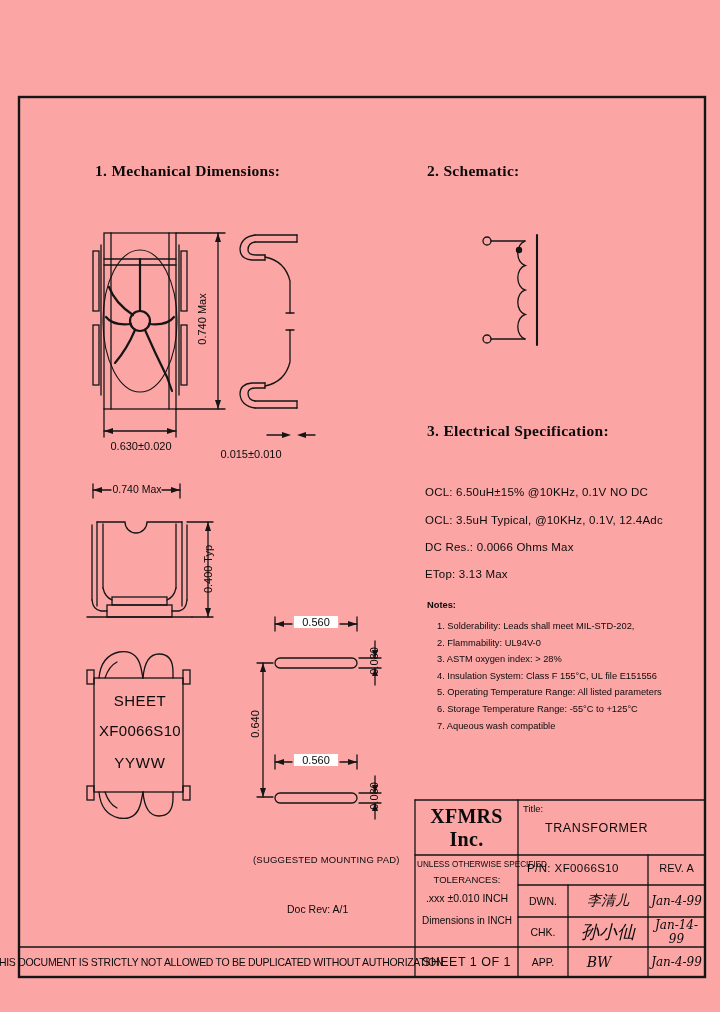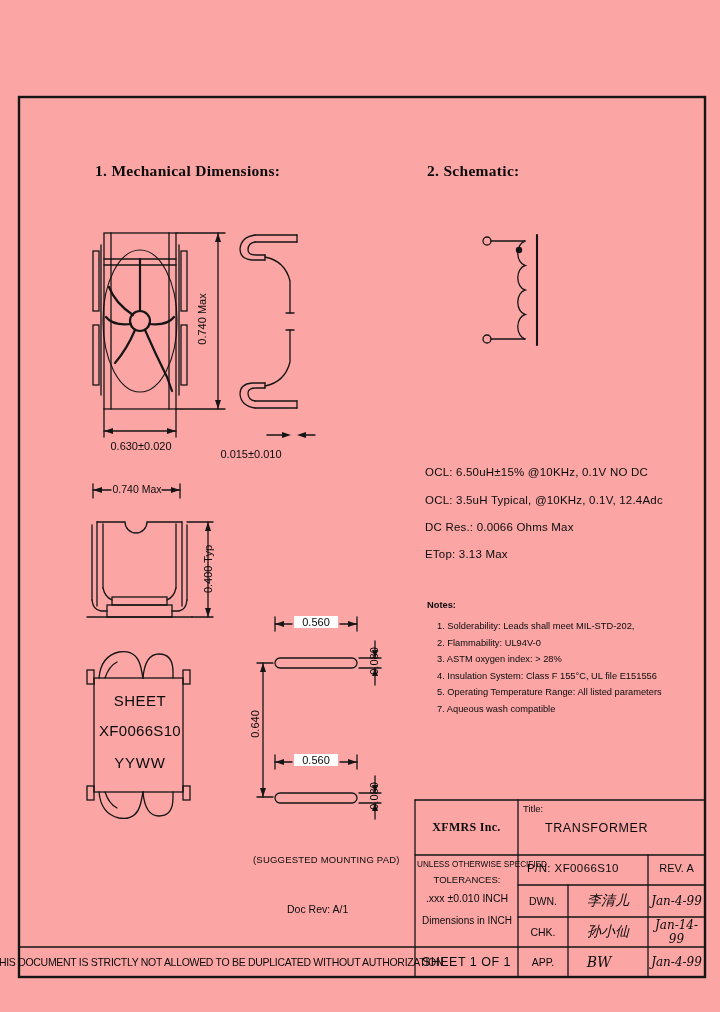--- a/index.html
+++ b/index.html
@@ -7,21 +7,21 @@
         font-family:"Liberation Sans",sans-serif;color:#0b0b0b;}
   .abs{position:absolute;}
   svg.fig{position:absolute;overflow:visible;}
   svg.fig *{stroke:#151515;fill:none;stroke-width:1.3;stroke-linecap:round;}
   svg.fig .f{fill:#151515;stroke:none;}
   svg.fig .thick{stroke-width:2.2;}
   .serifh{font-family:"Liberation Serif",serif;font-weight:bold;font-size:15.5px;letter-spacing:.3px;white-space:nowrap;}
   .cad{font-family:"Liberation Sans",sans-serif;white-space:nowrap;}
   .dim{font-size:11px;text-align:center;}
   .rot{transform:rotate(-90deg);}
-  .speclin{font-size:11.5px;letter-spacing:.2px;}
+  .speclin{font-size:11.5px;letter-spacing:.2px;margin-top:20px;}
   .note{font-size:9.3px;line-height:16.6px;white-space:pre;}
   .cellc{display:flex;align-items:center;justify-content:center;text-align:center;}
   .hand{font-family:"DejaVu Serif",serif;font-style:italic;}
 </style>
 </head>
 <body>
 
 <div id="page">
 
   <svg class="fig" style="left:0;top:0;width:720px;height:1012px">
@@ -34,20 +34,21 @@
       <line x1="518" y1="917" x2="705" y2="917"></line>
       <line x1="19" y1="947" x2="705" y2="947"></line>
       <line x1="518" y1="800" x2="518" y2="977"></line>
       <line x1="568" y1="885" x2="568" y2="977"></line>
       <line x1="648" y1="855" x2="648" y2="977"></line>
     </g>
   </svg>
 
   <div class="abs serifh" style="left:95px;top:162px">1. Mechanical Dimensions:</div>
   <div class="abs serifh" style="left:427px;top:162px">2. Schematic:</div>
+  <div class="abs serifh" style="left:427px;top:422px">3. Electrical Specification:</div>
 
   <svg class="fig" style="left:85px;top:225px;width:150px;height:240px">
     <rect x="19" y="8" width="72" height="176"></rect>
     <line x1="26" y1="8" x2="26" y2="184"></line>
     <line x1="84" y1="8" x2="84" y2="184"></line>
     <rect x="8" y="26" width="6" height="60"></rect>
     <rect x="8" y="100" width="6" height="60"></rect>
     <line x1="16" y1="20" x2="16" y2="170"></line>
     <rect x="96" y="26" width="6" height="60"></rect>
     <rect x="96" y="100" width="6" height="60"></rect>
@@ -208,44 +209,45 @@
   <div class="abs cad speclin" style="left:425px;top:521px">DC Res.: 0.0066 Ohms Max</div>
   <div class="abs cad speclin" style="left:425px;top:548px">ETop:  3.13 Max</div>
 
   <div class="abs cad" style="left:427px;top:600px;font-size:9.3px;font-weight:bold">Notes:</div>
   <div class="abs" style="left:437px;top:618px">
     <div class="cad note">1. Solderability: Leads shall meet MIL-STD-202,</div>
     <div class="cad note">2. Flammability: UL94V-0</div>
     <div class="cad note">3. ASTM oxygen index: &gt; 28%</div>
     <div class="cad note">4. Insulation System: Class F 155°C, UL file E151556</div>
     <div class="cad note">5. Operating Temperature Range: All listed parameters</div>
+    <div class="cad note">6. Storage Temperature Range: -55°C to +125°C</div>
     <div class="cad note">7. Aqueous wash compatible</div>
   </div>
 
   <div class="abs cad" style="left:253px;top:854px;font-size:9.5px;letter-spacing:.2px">(SUGGESTED MOUNTING PAD)</div>
   <div class="abs cad" style="left:287px;top:903px;font-size:10.5px">Doc Rev: A/1</div>
 
-  <div class="abs cellc" style="left:416px;top:800px;width:101px;height:55px;font-family:'Liberation Serif',serif;font-weight:bold;font-size:12px;letter-spacing:.3px">XFMRS Inc.</div>
+  <div class="abs cellc" style="left:416px;top:800px;width:101px;height:55px;font-family:'Liberation Serif',serif;font-weight:bold;font-size:20px;letter-spacing:.3px">XFMRS Inc.</div>
   <div class="abs cad" style="left:523px;top:803px;font-size:9.5px">Title:</div>
   <div class="abs cad" style="left:545px;top:821px;font-size:12.5px;letter-spacing:.6px">TRANSFORMER</div>
 
   <div class="abs cad" style="left:417px;top:860px;width:100px;font-size:8.2px;text-align:center">UNLESS OTHERWISE SPECIFIED</div>
   <div class="abs cad" style="left:417px;top:874px;width:100px;font-size:9.5px;text-align:center">TOLERANCES:</div>
   <div class="abs cad" style="left:417px;top:892px;width:100px;font-size:10.5px;text-align:center">.xxx ±0.010 INCH</div>
   <div class="abs cad" style="left:417px;top:915px;width:100px;font-size:10px;text-align:center">Dimensions in INCH</div>
 
   <div class="abs cad" style="left:527px;top:862px;font-size:11.5px;letter-spacing:.4px">P/N: XF0066S10</div>
   <div class="abs cad" style="left:648px;top:862px;width:57px;font-size:11px;text-align:center">REV. A</div>
 
   <div class="abs cellc cad" style="left:518px;top:885px;width:50px;height:32px;font-size:10.5px">DWN.</div>
   <div class="abs cellc hand" style="left:568px;top:885px;width:80px;height:32px;font-size:14px">李清儿</div>
   <div class="abs cellc hand" style="left:648px;top:885px;width:57px;height:32px;font-size:12px">Jan-4-99</div>
 
   <div class="abs cellc cad" style="left:518px;top:917px;width:50px;height:30px;font-size:10.5px">CHK.</div>
-  <div class="abs cellc hand" style="left:568px;top:917px;width:80px;height:30px;font-size:14px">孙小仙</div>
+  <div class="abs cellc hand" style="left:568px;top:917px;width:80px;height:30px;font-size:18px">孙小仙</div>
   <div class="abs cellc hand" style="left:648px;top:917px;width:57px;height:30px;font-size:12px">Jan-14-99</div>
 
   <div class="abs cellc cad" style="left:518px;top:947px;width:50px;height:30px;font-size:10.5px">APP.</div>
   <div class="abs cellc hand" style="left:568px;top:947px;width:62px;height:30px;font-size:14px">BW</div>
   <div class="abs cellc hand" style="left:648px;top:947px;width:57px;height:30px;font-size:12px">Jan-4-99</div>
 
   <div class="abs cellc cad" style="left:415px;top:947px;width:103px;height:30px;font-size:12.5px;letter-spacing:.5px">SHEET 1 OF 1</div>
 
   <div class="abs cellc cad" style="left:21px;top:947px;width:394px;height:30px;font-size:10.5px;letter-spacing:-0.3px">THIS DOCUMENT IS STRICTLY NOT ALLOWED TO BE DUPLICATED WITHOUT AUTHORIZATION</div>
 

